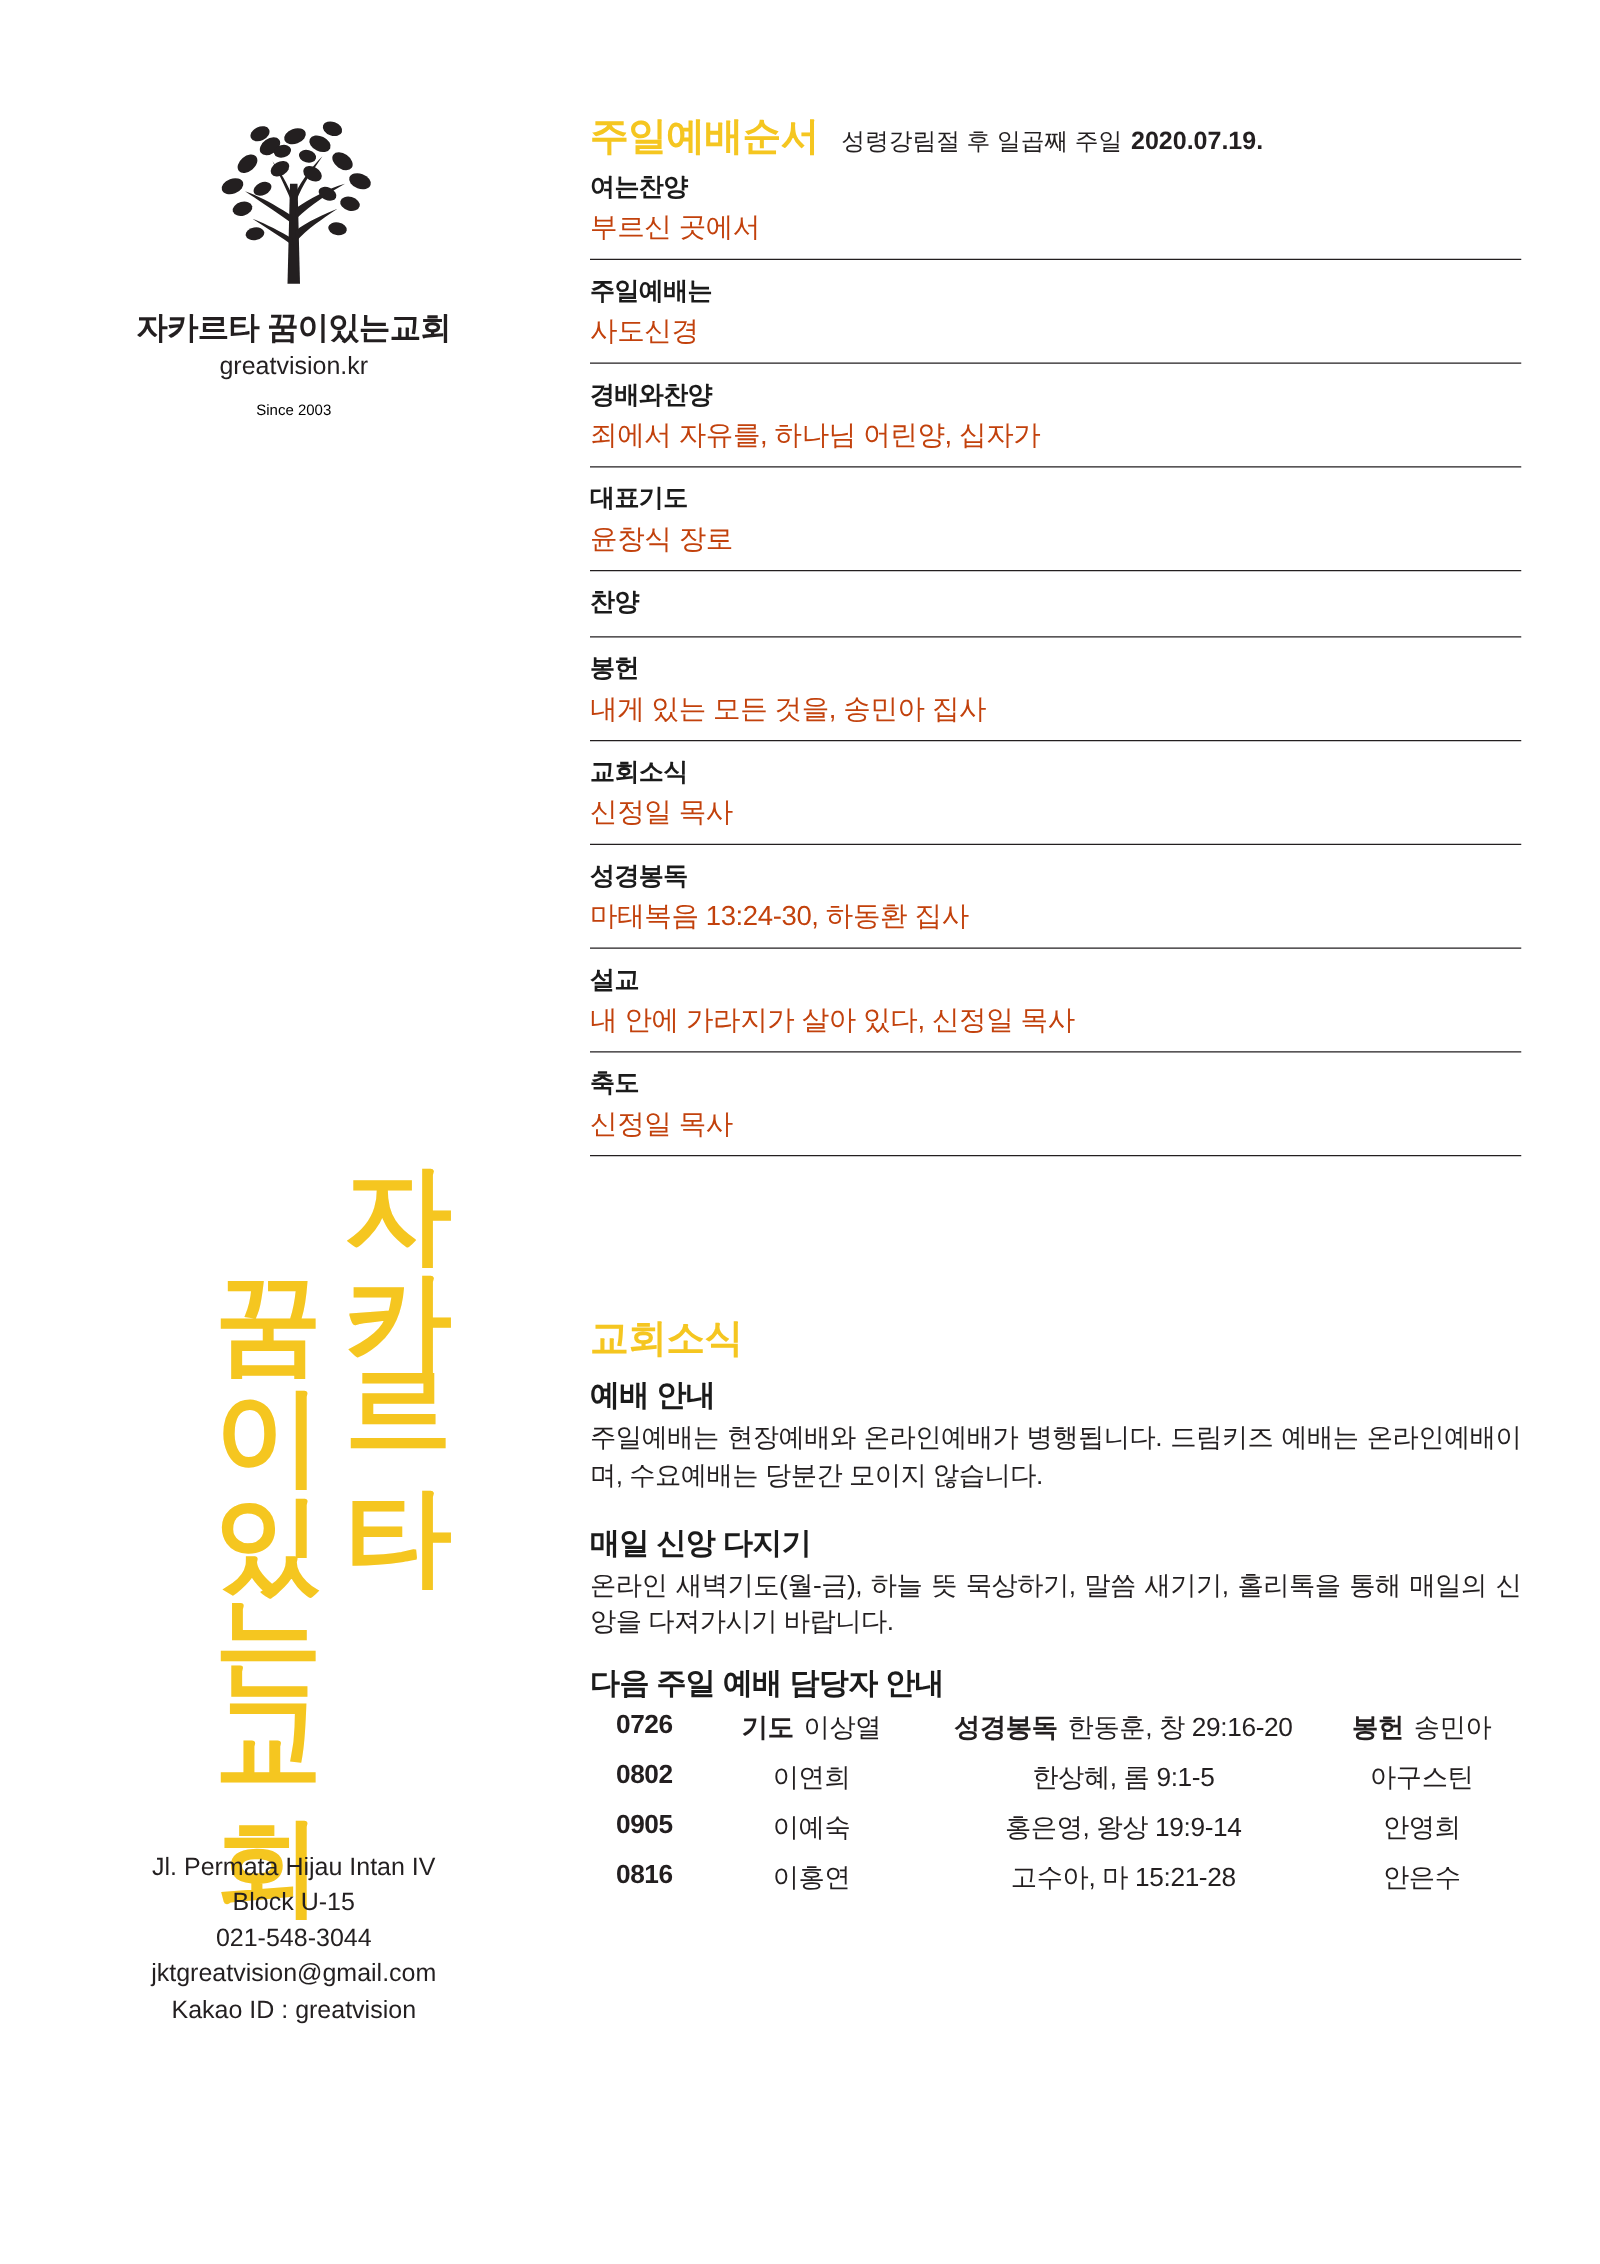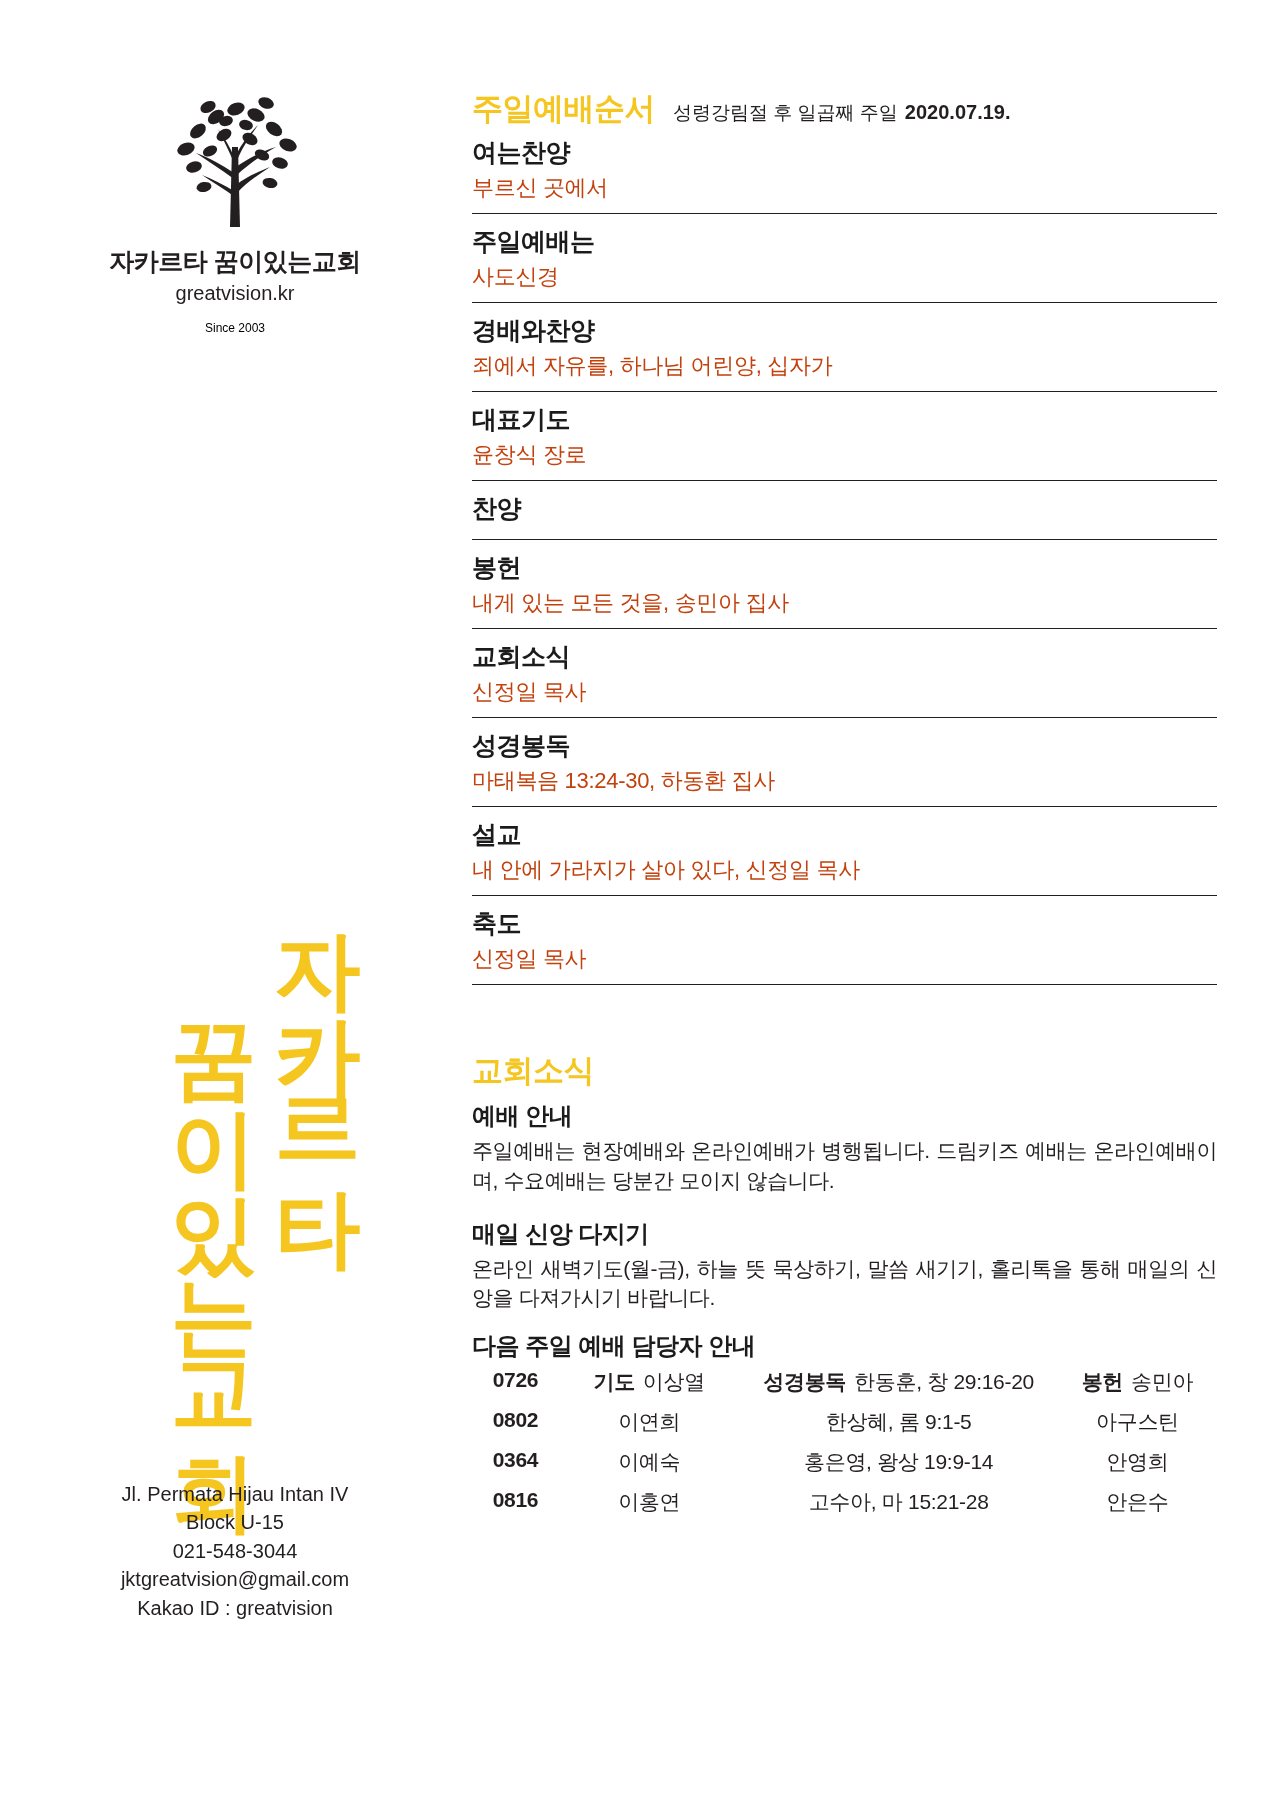--- a/index.html
+++ b/index.html
@@ -140,21 +140,21 @@
     left: 0;
     width: 745px;
   }
   .order-item {
     padding-top: 11px;
     padding-bottom: 10px;
     border-bottom: 1.5px solid #231f20;
   }
   .order-item:first-child { padding-top: 6px; }
   .item-title {
-    font-size: 25px;
+    font-size: 20px;
     font-weight: bold;
     letter-spacing: -0.5px;
     color: #1b1b1b;
     margin-bottom: 4px;
   }
   .item-detail {
     font-size: 22px;
     color: #c2410c;
     letter-spacing: -0.3px;
   }
@@ -364,21 +364,21 @@
             <span class="duty-lbl">봉헌</span><span>송민아</span>
           </td>
         </tr>
         <tr>
           <td class="duty-date">0802</td>
           <td class="c-pray">이연희</td>
           <td class="c-read">한상혜, 롬 9:1-5</td>
           <td class="c-off">아구스틴</td>
         </tr>
         <tr>
-          <td class="duty-date">0364</td>
+          <td class="duty-date">0905</td>
           <td class="c-pray">이예숙</td>
           <td class="c-read">홍은영, 왕상 19:9-14</td>
           <td class="c-off">안영희</td>
         </tr>
         <tr>
           <td class="duty-date">0816</td>
           <td class="c-pray">이홍연</td>
           <td class="c-read">고수아, 마 15:21-28</td>
           <td class="c-off">안은수</td>
         </tr>

